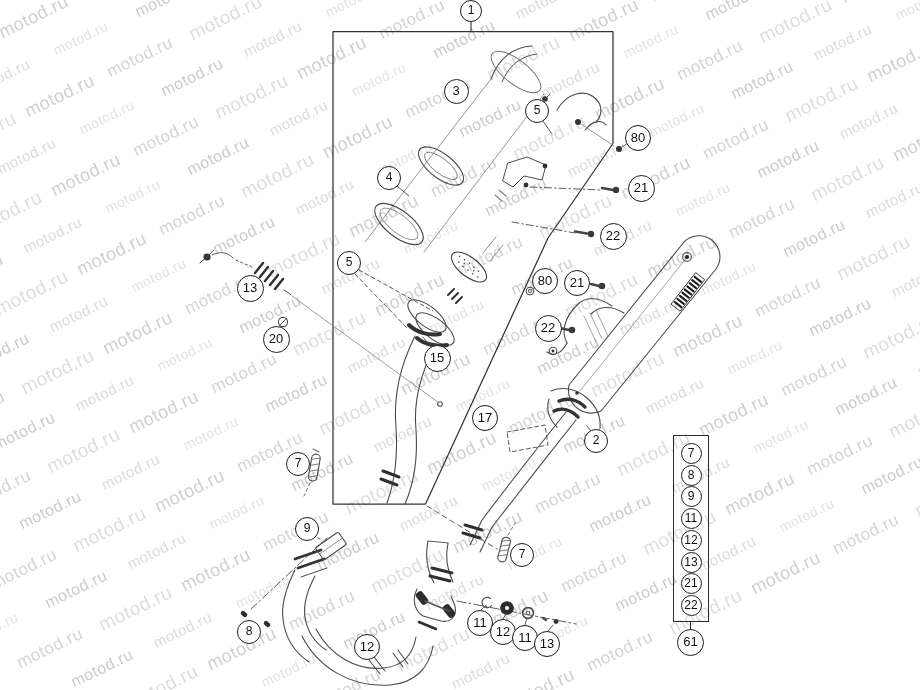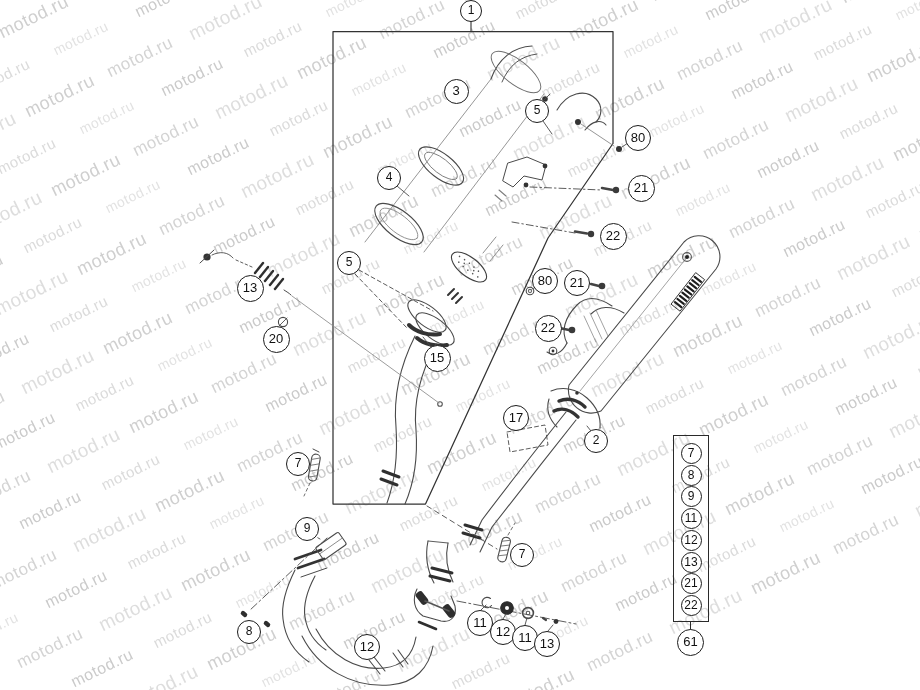--- a/index.html
+++ b/index.html
@@ -456,21 +456,21 @@
       <div class="callout" style="left: 377px; top: 166px; width: 24px; height: 24px; line-height: 21px; font-size: 12px;">4</div>
       <div class="callout" style="left: 627.5px; top: 174.5px; width: 27px; height: 27px; line-height: 24px; font-size: 13px;">21</div>
       <div class="callout" style="left: 599.5px; top: 222.5px; width: 27px; height: 27px; line-height: 24px; font-size: 13px;">22</div>
       <div class="callout" style="left: 337px; top: 251px; width: 24px; height: 24px; line-height: 21px; font-size: 12px;">5</div>
       <div class="callout" style="left: 532px; top: 268px; width: 26px; height: 26px; line-height: 23px; font-size: 13px;">80</div>
       <div class="callout" style="left: 564px; top: 270px; width: 26px; height: 26px; line-height: 23px; font-size: 13px;">21</div>
       <div class="callout" style="left: 236.5px; top: 274.5px; width: 27px; height: 27px; line-height: 24px; font-size: 13px;">13</div>
       <div class="callout" style="left: 534.5px; top: 314.5px; width: 27px; height: 27px; line-height: 24px; font-size: 13px;">22</div>
       <div class="callout" style="left: 262.5px; top: 325.5px; width: 27px; height: 27px; line-height: 24px; font-size: 13px;">20</div>
       <div class="callout" style="left: 423.5px; top: 344.5px; width: 27px; height: 27px; line-height: 24px; font-size: 13px;">15</div>
-      <div class="callout" style="left: 503px; top: 405px; width: 26px; height: 26px; line-height: 23px; font-size: 13px;">17</div>
+      <div class="callout" style="left: 472px; top: 405px; width: 26px; height: 26px; line-height: 23px; font-size: 13px;">17</div>
       <div class="callout" style="left: 584px; top: 429px; width: 24px; height: 24px; line-height: 21px; font-size: 12px;">2</div>
       <div class="callout" style="left: 286px; top: 452px; width: 24px; height: 24px; line-height: 21px; font-size: 12px;">7</div>
       <div class="callout" style="left: 295px; top: 517px; width: 24px; height: 24px; line-height: 21px; font-size: 12px;">9</div>
       <div class="callout" style="left: 510px; top: 543px; width: 24px; height: 24px; line-height: 21px; font-size: 12px;">7</div>
       <div class="callout" style="left: 237px; top: 620px; width: 24px; height: 24px; line-height: 21px; font-size: 12px;">8</div>
       <div class="callout" style="left: 354px; top: 634px; width: 26px; height: 26px; line-height: 23px; font-size: 13px;">12</div>
       <div class="callout" style="left: 467px; top: 610px; width: 26px; height: 26px; line-height: 23px; font-size: 13px;">11</div>
       <div class="callout" style="left: 490px; top: 619px; width: 26px; height: 26px; line-height: 23px; font-size: 13px;">12</div>
       <div class="callout" style="left: 512px; top: 625px; width: 26px; height: 26px; line-height: 23px; font-size: 13px;">11</div>
       <div class="callout" style="left: 534px; top: 631px; width: 26px; height: 26px; line-height: 23px; font-size: 13px;">13</div>

